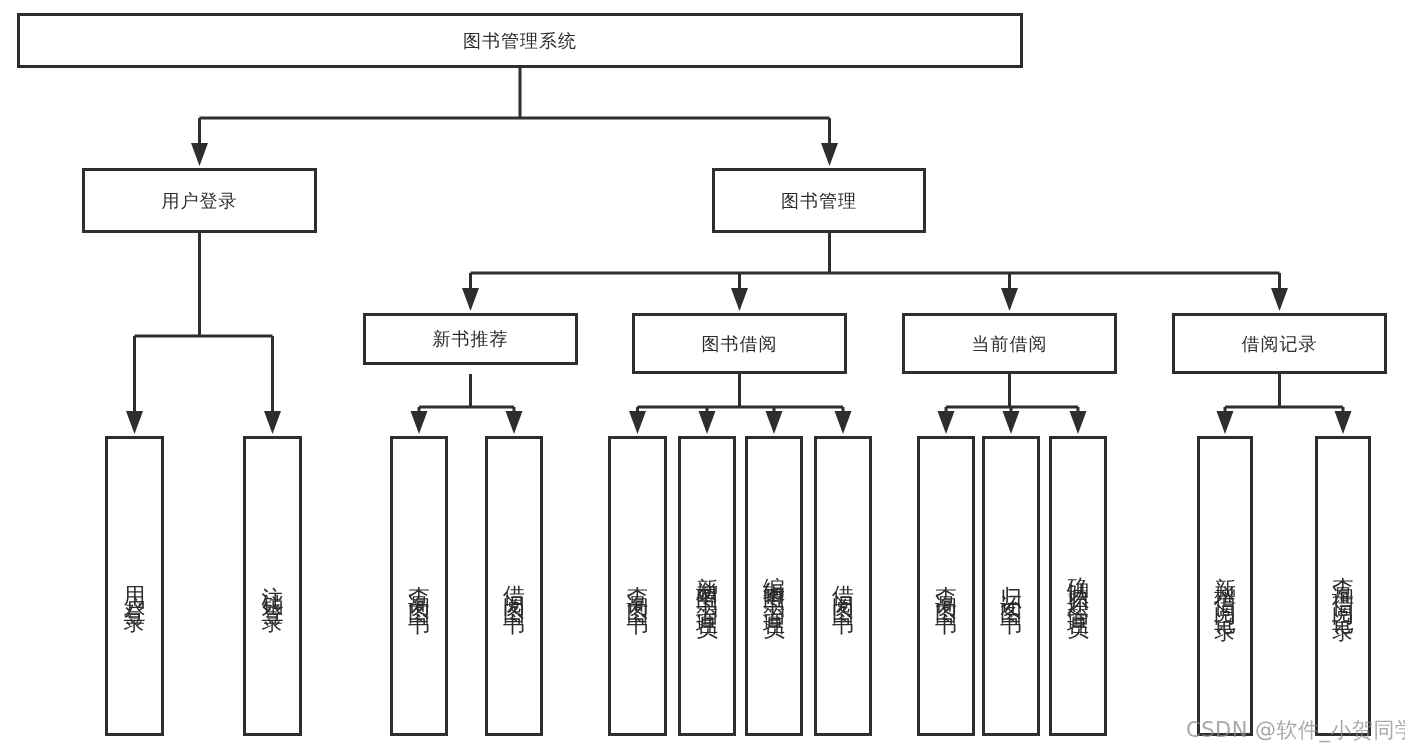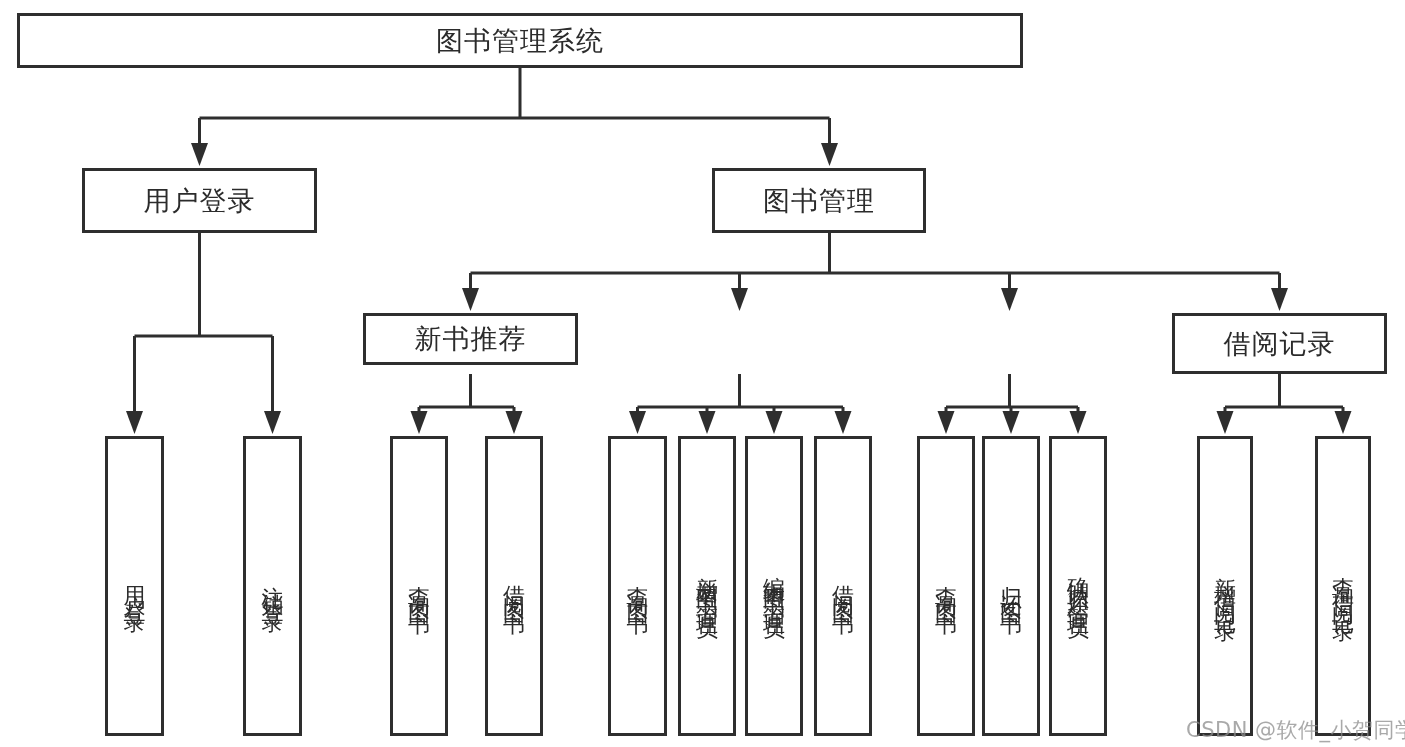--- a/index.html
+++ b/index.html
@@ -15,21 +15,21 @@
     position:absolute;
     box-sizing:border-box;
     border:3px solid #2e2e2e;
     background:#ffffff;
     display:flex;
     align-items:center;
     justify-content:center;
     color:#2b2b2b;
     z-index:2;
   }
-  .hbox{font-size:27px;letter-spacing:1px;}
+  .hbox{font-size:18px;letter-spacing:1px;}
   .vbox .vlabel{
     writing-mode:vertical-rl;
     text-orientation:mixed;
     font-size:22px;
     line-height:1;
     letter-spacing:9px;
     white-space:nowrap;
   }
   .vbox .vlabel.long{letter-spacing:6px;}
   .watermark{
@@ -99,20 +99,26 @@
   <div class="box hbox b-l2a">
     <span>用户登录</span>
   </div>
   <div class="box hbox b-l2b">
     <span>图书管理</span>
   </div>
 
   <div class="box hbox b-l3a">
     <span>新书推荐</span>
   </div>
+  <div class="box hbox b-l3b">
+    <span>图书借阅</span>
+  </div>
+  <div class="box hbox b-l3c">
+    <span>当前借阅</span>
+  </div>
   <div class="box hbox b-l3d">
     <span>借阅记录</span>
   </div>
 
   <div class="box vbox vb b-u1">
     <span class="vlabel">用户登录</span>
   </div>
   <div class="box vbox vb b-u2">
     <span class="vlabel">注销登录</span>
   </div>

